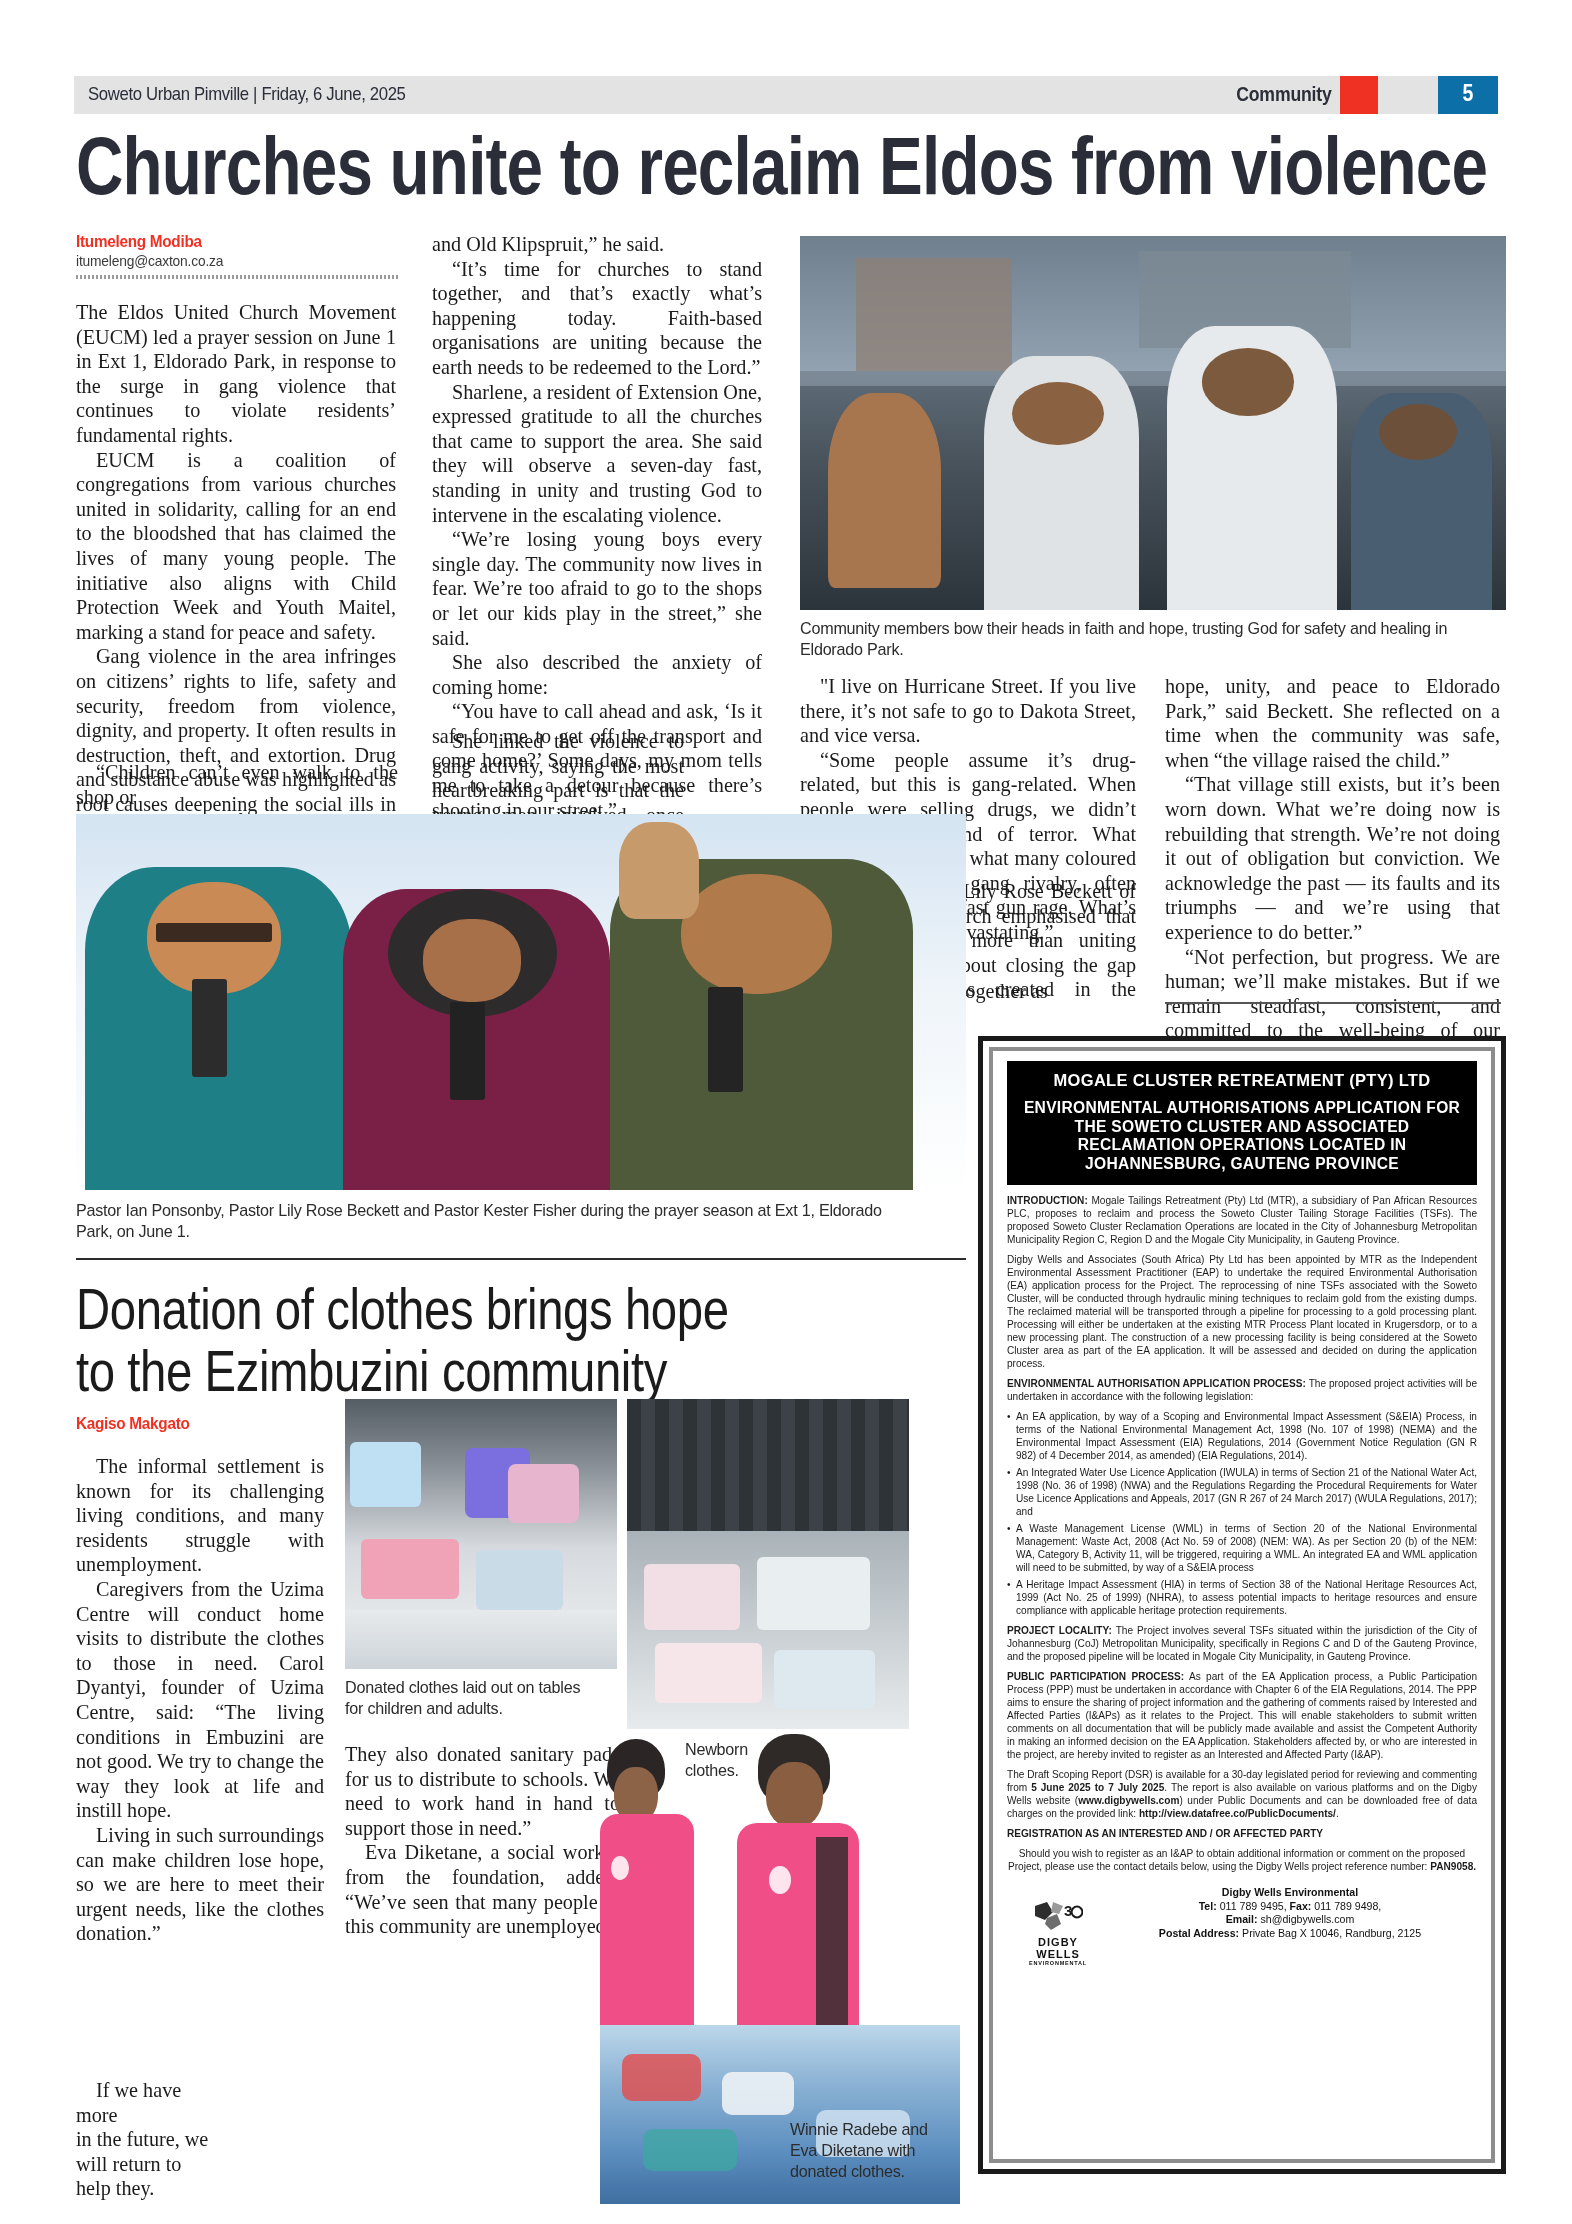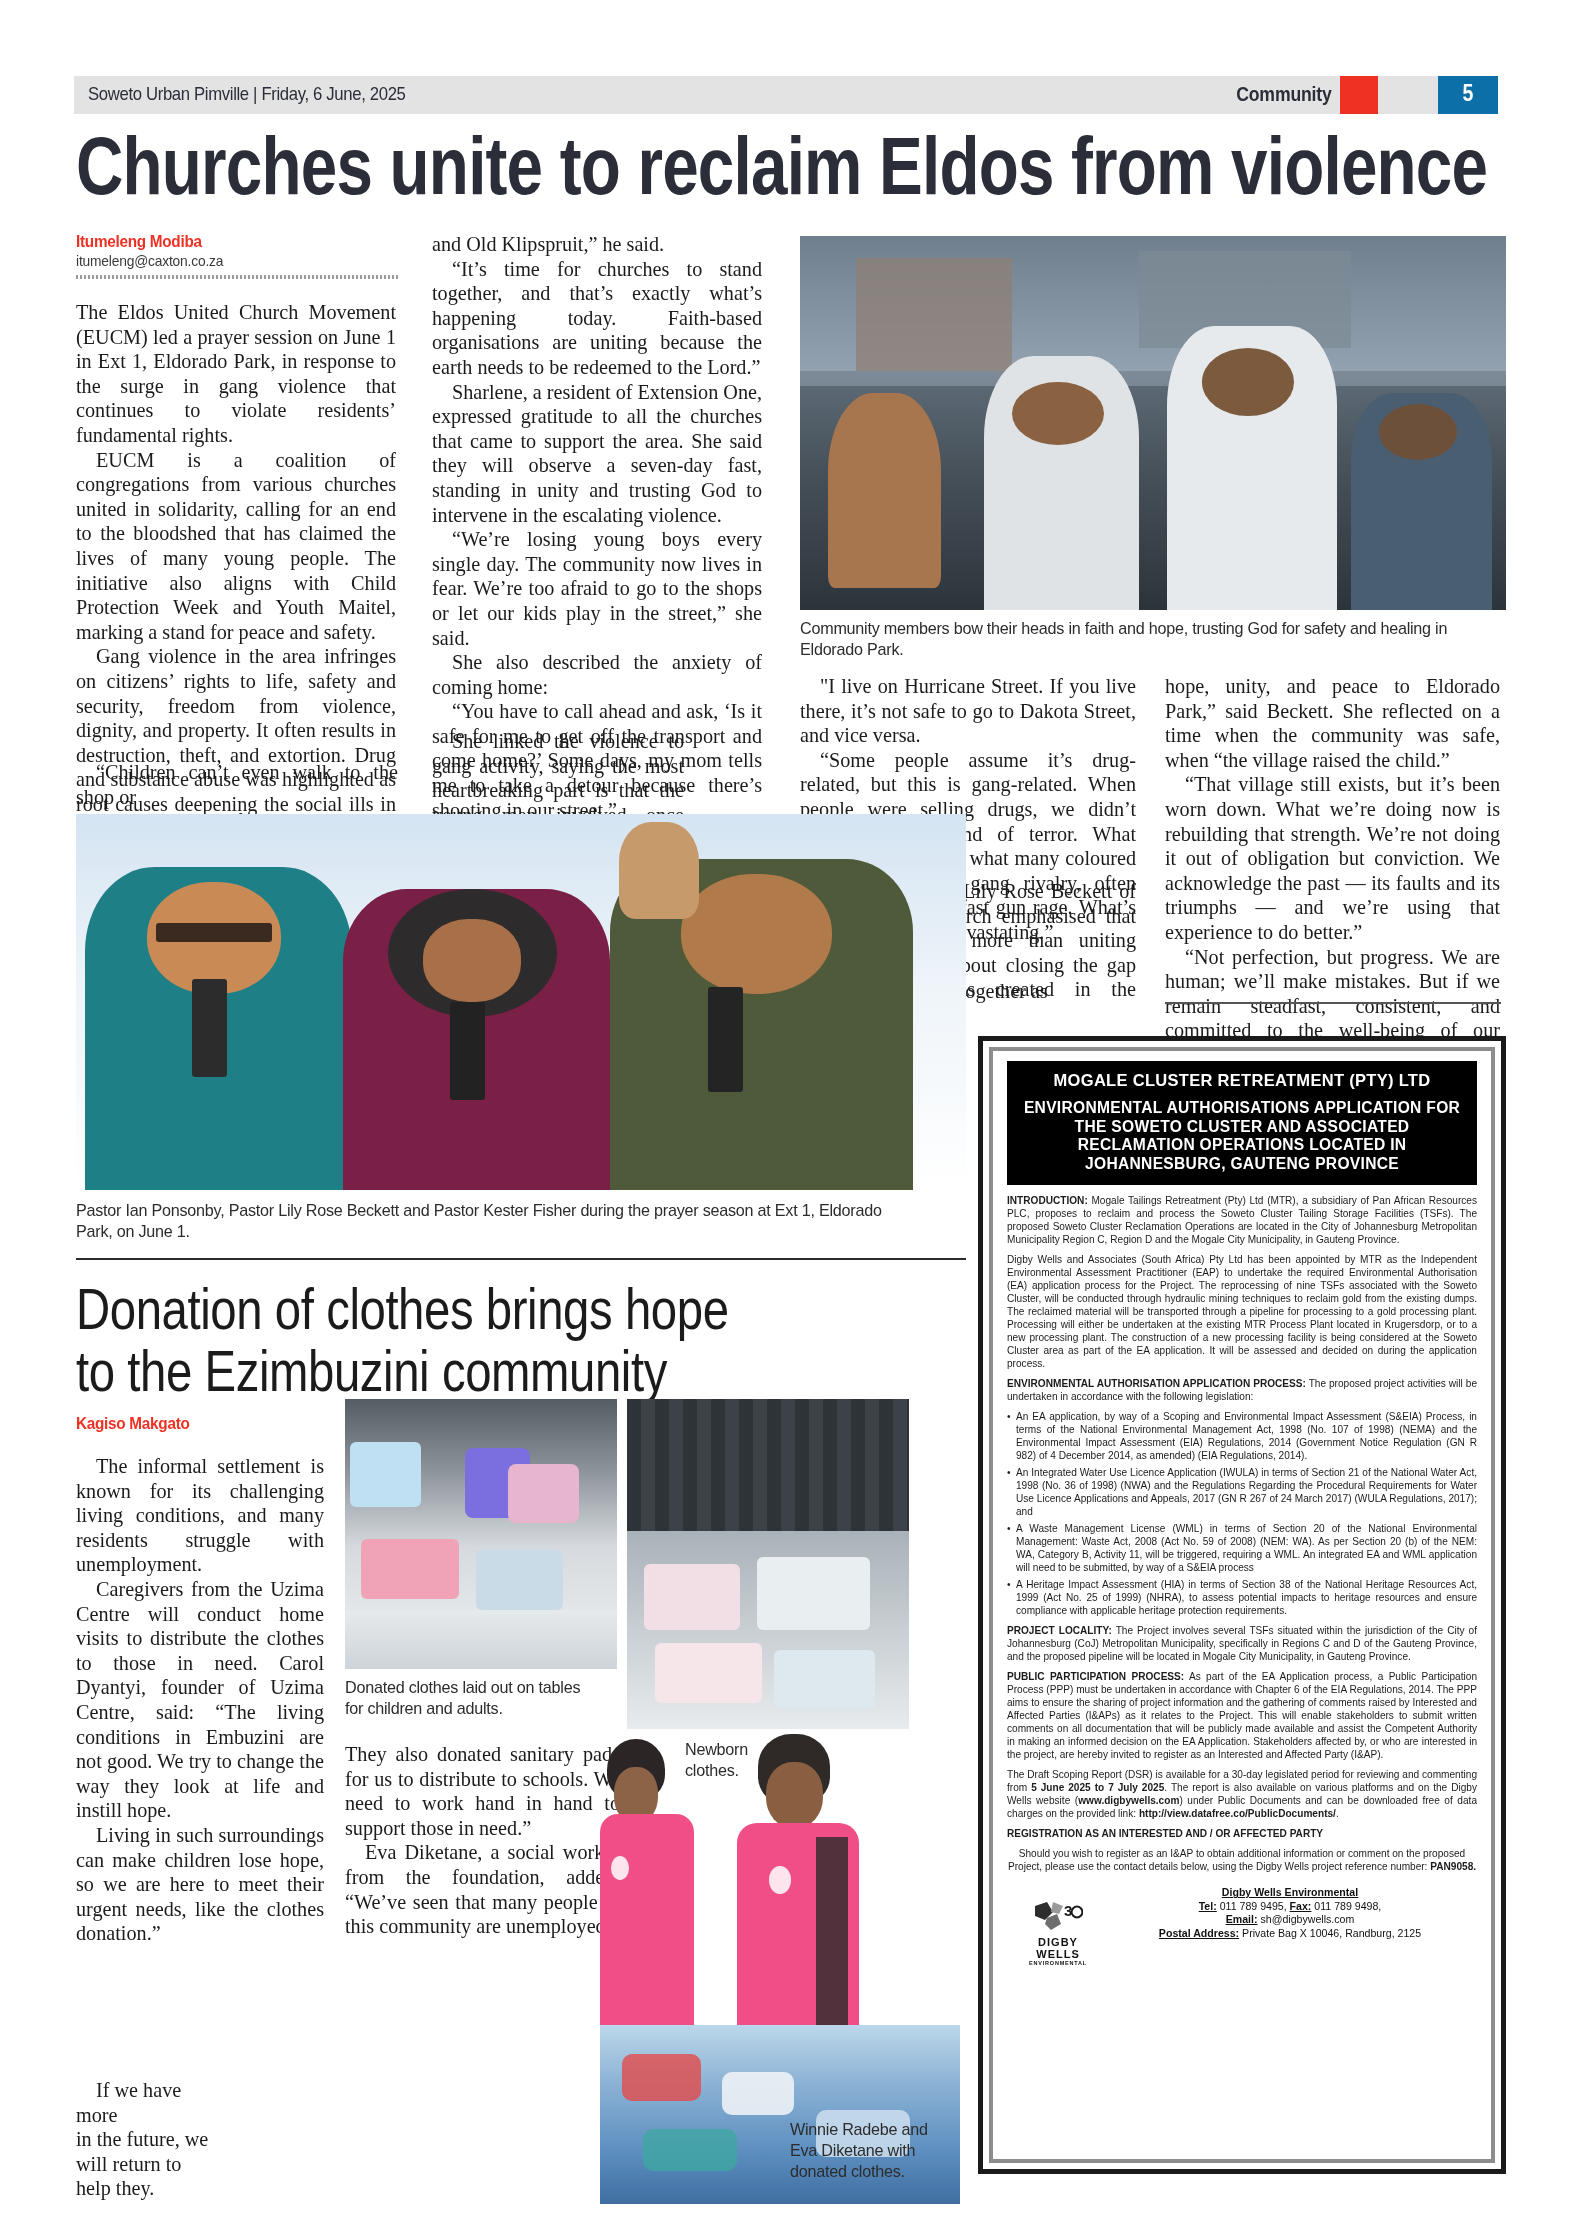--- a/index.html
+++ b/index.html
@@ -66,21 +66,21 @@
   .ad-title .l1{font-size:16.5px;line-height:19px;letter-spacing:.3px;}
   .ad-title .l2{font-size:15.6px;line-height:18.6px;letter-spacing:.3px;margin-top:9px;}
   .ad-body{font-family:Liberation Sans, sans-serif;font-size:10.1px;line-height:13px;
     text-align:justify;color:#1b1b1b;margin-top:9px;}
   .ad-body p{margin:0 0 7px 0;}
   .ad-body b{font-weight:bold;}
   .ad-list{margin:0 0 7px 0;padding:0;list-style:none;}
   .ad-list li{position:relative;padding-left:9px;margin-bottom:4px;text-align:justify;}
   .ad-list li:before{content:"\2022";position:absolute;left:0;top:0;}
   .ad-contact{font-family:"Liberation Sans",sans-serif;font-size:10.6px;line-height:13.4px;text-align:center;color:#111;}
-  .ad-contact b{font-weight:bold;text-decoration:underline;}
+  .ad-contact b{font-weight:bold;}
   .dw-logo{position:absolute;left:8px;bottom:6px;width:86px;text-align:center;}
   .dw-mark{display:block;margin:0 auto;width:50px;height:34px;position:relative;}
   .dw-name{font-family:"Liberation Sans",sans-serif;font-weight:bold;font-size:11px;letter-spacing:1px;color:#111;margin-top:2px;}
   .dw-sub{font-family:"Liberation Sans",sans-serif;font-weight:bold;font-size:5.5px;letter-spacing:.8px;color:#111;}
 
   
   .pic-prayer{background:
      linear-gradient(to bottom,#7e93a8 0%,#8fa1b2 18%,#6d7d89 34%,#54606b 100%);}
   .pic-pastors{background:linear-gradient(to bottom,#cfe0ef 0%,#e9f0f6 28%,#f6f7f8 62%,#ffffff 100%);}
   .pic-clothes1{background:linear-gradient(to bottom,#5d646b 0%,#8c949b 22%,#cfd6da 52%,#eef1f3 100%);}

